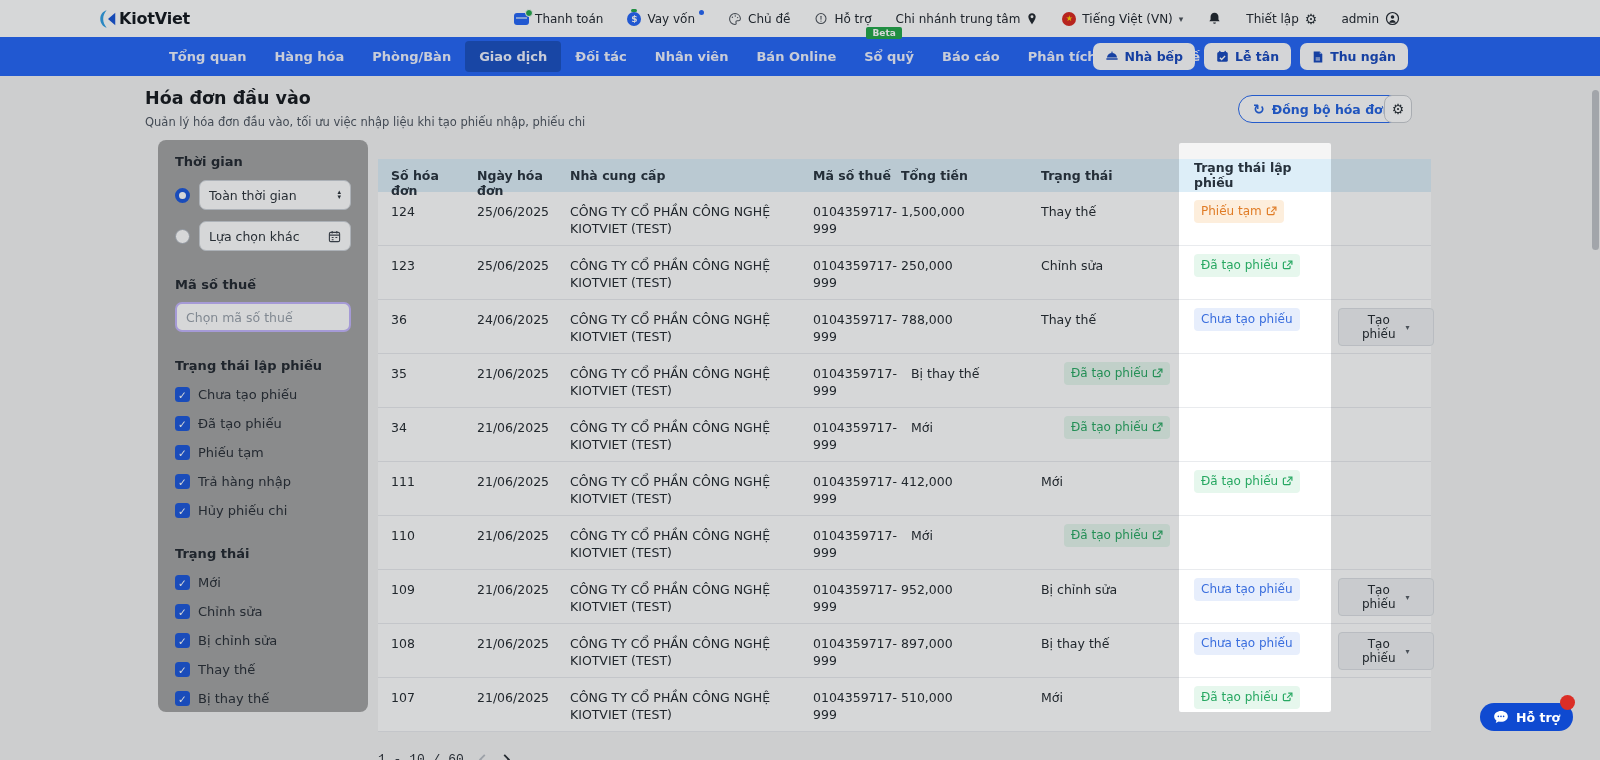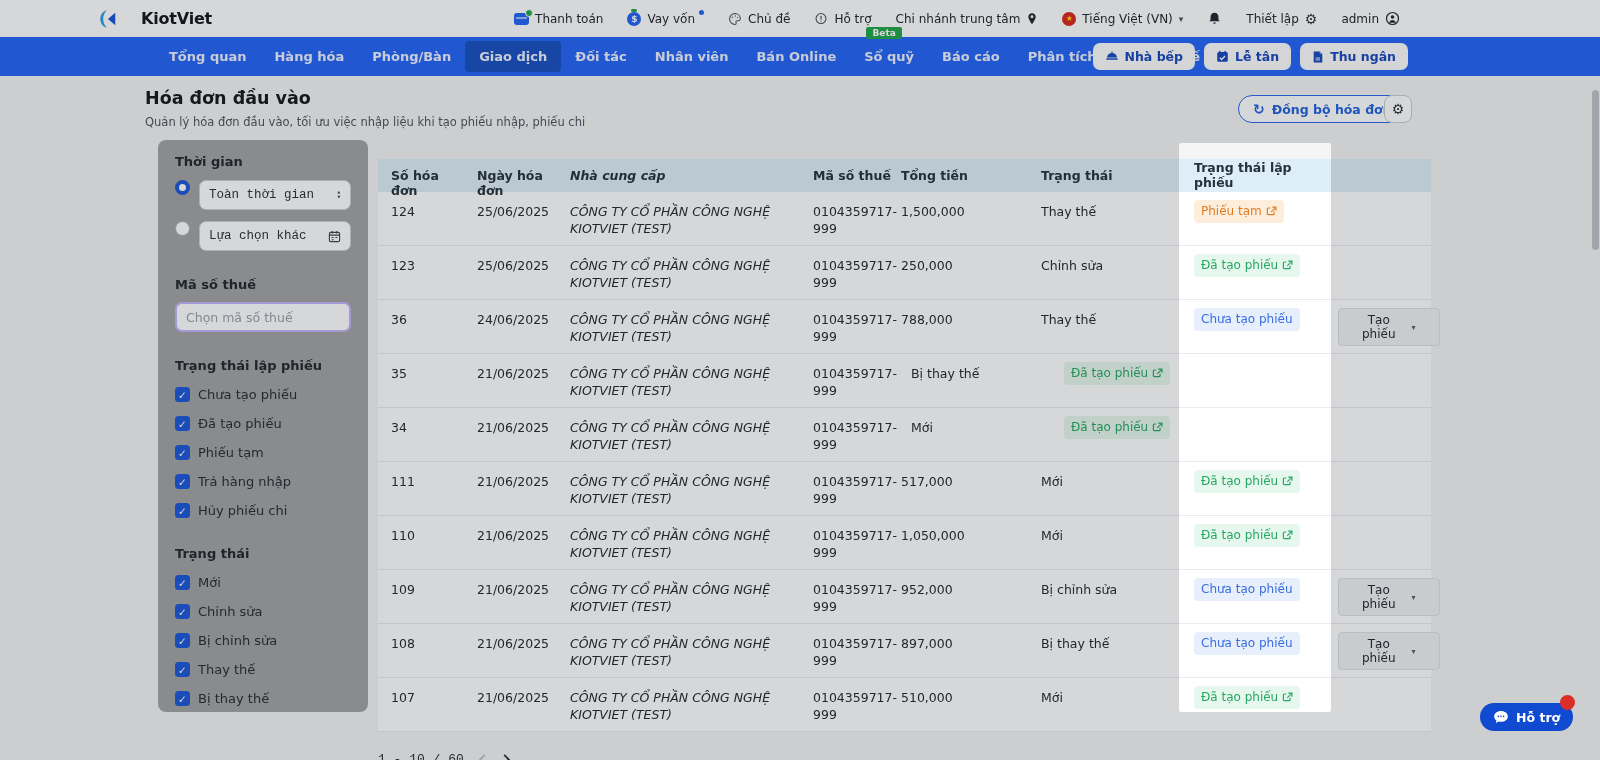--- a/index.html
+++ b/index.html
@@ -2,21 +2,21 @@
 <html><head>
 <meta charset="utf-8">
 <style>
   * { margin:0; padding:0; box-sizing:border-box; }
   html,body { width:1600px; height:760px; overflow:hidden;
     font-family:"DejaVu Sans","Liberation Sans",sans-serif; background:#f5f5f5; }
   .screen { position:relative; width:1600px; height:760px; }
 
   
   .topbar { position:absolute; left:0; top:0; width:1600px; height:37px; background:#ffffff; z-index:10; }
-  .brand { position:absolute; left:98px; top:0; height:37px; display:flex; align-items:center; gap:23px; }
+  .brand { position:absolute; left:98px; top:0; height:37px; display:flex; align-items:center; gap:1px; }
   .brand-name { font-size:16px; font-weight:800; color:#10151c; letter-spacing:-0.2px; }
   .topmenu { position:absolute; right:200px; top:0; height:37px; display:flex; align-items:center; gap:24px; }
   .tm-item { position:relative; height:37px; display:flex; align-items:center; gap:6px; font-size:12px; color:#20262e; cursor:pointer; }
   .beta { position:absolute; top:27px; left:16px; background:#22a749; color:#fff; font-size:9px; font-weight:700; padding:1px 6px; border-radius:2px; z-index:12;margin-left:36px; }
   .wallet { position:relative; width:15px; height:12px; background:#2364f7; border-radius:3px; }
   .wallet::after { content:""; position:absolute; left:2px; top:4px; width:11px; height:2px; background:#9dbcf9; }
   .wallet-badge { position:absolute; right:-4px; top:-4px; width:8px; height:8px; border-radius:50%; background:#22a749; border:1.5px solid #fff; }
   .moneybag { position:relative; width:14px; height:14px; background:#2364f7; border-radius:50%; color:#fff; font-size:9px; font-weight:700; display:flex; align-items:center; justify-content:center; }
   .moneybag::before { content:""; position:absolute; top:-3px; left:4px; width:6px; height:3px; border-radius:2px; background:#22a749; }
   .newdot { width:5px; height:5px; border-radius:50%; background:#2364f7; align-self:flex-start; margin-top:10px; margin-left:-2px; }
@@ -35,51 +35,51 @@
   .page-title { position:absolute; left:145px; top:88px; font-size:17.5px; font-weight:700; color:#14181d; }
   .page-subtitle { position:absolute; left:145px; top:115px; font-size:11.5px; color:#4b535e; }
   .sync-btn { position:absolute; left:1238px; top:95px; height:28px; display:flex; align-items:center; gap:7px; padding:0 14px; border:1.5px solid #2668f0; border-radius:15px; color:#2161e0; font-size:12.5px; font-weight:700; background:#ffffff; font-family:inherit; cursor:pointer; }
   .sync-glyph { font-size:14px; font-weight:700; line-height:1; }
   .gear-btn { position:absolute; left:1384px; top:95px; width:28px; height:28px; border:1px solid #c9ccd1; border-radius:8px; background:#ffffff; display:flex; align-items:center; justify-content:center; cursor:pointer; }
 
   
   .filters { position:absolute; left:158px; top:140px; width:210px; height:572px; background:#a3a3a3; border-radius:8px; padding:14px 17px; }
   .fh { font-size:13px; font-weight:700; color:#20262e; }
   .fh.mt { margin-top:26px; }
-  .frow { display:flex; gap:9px; margin-top:11px;font-family:Liberation Mono, monospace; }
+  .frow { display:flex; align-items:center; gap:9px; margin-top:11px; }
   .radio { width:15px; height:15px; border-radius:50%; background:#fff; flex:0 0 15px; }
   .radio.on { border:4.5px solid #1a56db; }
   .radio.off { border:1.5px solid #a7adb6; }
   .fld { flex:1; height:30px; border:1px solid #ccd1d7; border-radius:7px; background:#fff; display:flex; align-items:center; justify-content:space-between; padding:0 9px; font-size:12.5px; color:#2a3138; cursor:pointer; }
   .updown { display:flex; flex-direction:column; line-height:5.5px; font-size:7px; color:#2a3138; }
   .tax-input { width:100%; height:30px; margin-top:10px; border:2px solid #c4b5fd; border-radius:7px; padding:0 9px; font-size:12.5px; color:#2a3138; font-family:inherit; outline:none; }
   .tax-input::placeholder { color:#98a0aa; }
   .chk-row { display:flex; align-items:center; gap:8px; margin-top:14px; cursor:pointer; }
   .chk { width:15px; height:15px; border-radius:3.5px; background:#1a56db; color:#fff; font-size:10.5px; font-weight:700; display:flex; align-items:center; justify-content:center; flex:0 0 15px; }
   .chk-label { font-size:13px; color:#262c34; }
 
   
   .tablewrap { position:absolute; left:378px; top:159px; width:1053px; }
   .thead { display:flex; height:33px; background:#ddeef8; }
   .th { font-weight:700; font-size:12.5px; color:#26313c; padding-top:9px; }
   .trow { display:flex; height:54px; background:#ffffff; border-bottom:1px solid #e9ebee; }
   .td { font-size:12.5px; color:#23292f; padding-top:11px; line-height:17px; }
   .c-no   { width:86px;  padding-left:13px; }
   .c-date { width:93px;  padding-left:13px; }
-  .c-sup  { width:244px; padding-left:13px; padding-right:26px;font-style:italic; }
+  .c-sup  { width:244px; padding-left:13px; padding-right:26px; }
   .c-tax  { width:100px; padding-left:12px; }
   .c-total{ width:130px; padding-right:2px; }
   .c-status{ width:149px; padding-left:10px; }
   .c-doc  { width:152px; padding-left:14px; padding-top:8px; }
   .c-act  { width:99px;  padding-top:8px; }
   .badge { display:inline-flex; align-items:center; gap:4px; padding:3px 7px; border-radius:4px; font-size:12px; white-space:nowrap; }
   .b-temp    { color:#e07c26; background:#fdeedc; }
   .b-created { color:#27a862; background:#e6f7ed; }
   .b-none    { color:#3a6ede; background:#e7eefc; }
-  .act-btn { display:inline-flex; align-items:center; gap:16px; padding:4px 23px; margin-left:6px; background:#eff1f3; border:1px solid #dcdfe3; border-radius:4px; font-size:12px; font-weight:500; color:#23292f; font-family:inherit; cursor:pointer; }
+  .act-btn { display:inline-flex; align-items:center; gap:10px; padding:4px 23px; margin-left:6px; background:#eff1f3; border:1px solid #dcdfe3; border-radius:4px; font-size:12px; font-weight:500; color:#23292f; font-family:inherit; cursor:pointer; }
   .act-caret { font-size:8px; color:#555c64; }
   .pagination { position:absolute; left:378px; top:752px; display:flex; align-items:center; gap:13px; font-size:13px; color:#2a3038;font-family:Liberation Mono, monospace; }
   .pg-prev, .pg-next { cursor:pointer; display:flex; align-items:center; }
 
   
   .spotlight { position:absolute; left:1179px; top:143px; width:152px; height:569px; border-radius:2px; box-shadow:0 0 0 3000px rgba(30,34,40,0.18); pointer-events:none; z-index:40; }
   .support-btn { position:absolute; left:1480px; top:703px; height:28px; display:flex; align-items:center; gap:7px; padding:0 13px; background:#0f4ad1; border:none; border-radius:14px; color:#fff; font-size:12.5px; font-weight:700; font-family:inherit; z-index:45; cursor:pointer; }
   .support-dot { position:absolute; right:-2px; top:-8px; width:15px; height:15px; border-radius:50%; background:#db2e26; }
 
   .scroll-thumb { position:absolute; right:1px; top:90px; width:7px; height:160px; background:#a3a8ae; border-radius:4px; opacity:.65; z-index:8; }
@@ -401,39 +401,38 @@
             </svg>
           </span></div>
       <div class="td c-act"></div>
     </div>
 
     <div class="trow">
       <div class="td c-no">111</div>
       <div class="td c-date">21/06/2025</div>
       <div class="td c-sup">CÔNG TY CỔ PHẦN CÔNG NGHỆ KIOTVIET (TEST)</div>
       <div class="td c-tax">0104359717-999</div>
-      <div class="td c-total">517,000</div>
+      <div class="td c-total">412,000</div>
       <div class="td c-status">Mới</div>
       <div class="td c-doc"><span class="badge b-created">
             <span>Đã tạo phiếu</span>
             <svg width="11" height="11" viewBox="0 0 12 12" fill="none" stroke="currentColor" stroke-width="1.3">
               <path d="M4.6 2.2H2.6A1.1 1.1 0 0 0 1.5 3.3v5.1a1.1 1.1 0 0 0 1.1 1.1h5.1a1.1 1.1 0 0 0 1.1-1.1V6.4"></path>
               <path d="M6.8 1.3h4v4"></path>
               <path d="M10.6 1.5 5.7 6.4"></path>
             </svg>
           </span></div>
       <div class="td c-act"></div>
     </div>
 
     <div class="trow">
       <div class="td c-no">110</div>
       <div class="td c-date">21/06/2025</div>
       <div class="td c-sup">CÔNG TY CỔ PHẦN CÔNG NGHỆ KIOTVIET (TEST)</div>
       <div class="td c-tax">0104359717-999</div>
-      <div class="td c-total">1,050,000</div>
       <div class="td c-status">Mới</div>
       <div class="td c-doc"><span class="badge b-created">
             <span>Đã tạo phiếu</span>
             <svg width="11" height="11" viewBox="0 0 12 12" fill="none" stroke="currentColor" stroke-width="1.3">
               <path d="M4.6 2.2H2.6A1.1 1.1 0 0 0 1.5 3.3v5.1a1.1 1.1 0 0 0 1.1 1.1h5.1a1.1 1.1 0 0 0 1.1-1.1V6.4"></path>
               <path d="M6.8 1.3h4v4"></path>
               <path d="M10.6 1.5 5.7 6.4"></path>
             </svg>
           </span></div>
       <div class="td c-act"></div>

